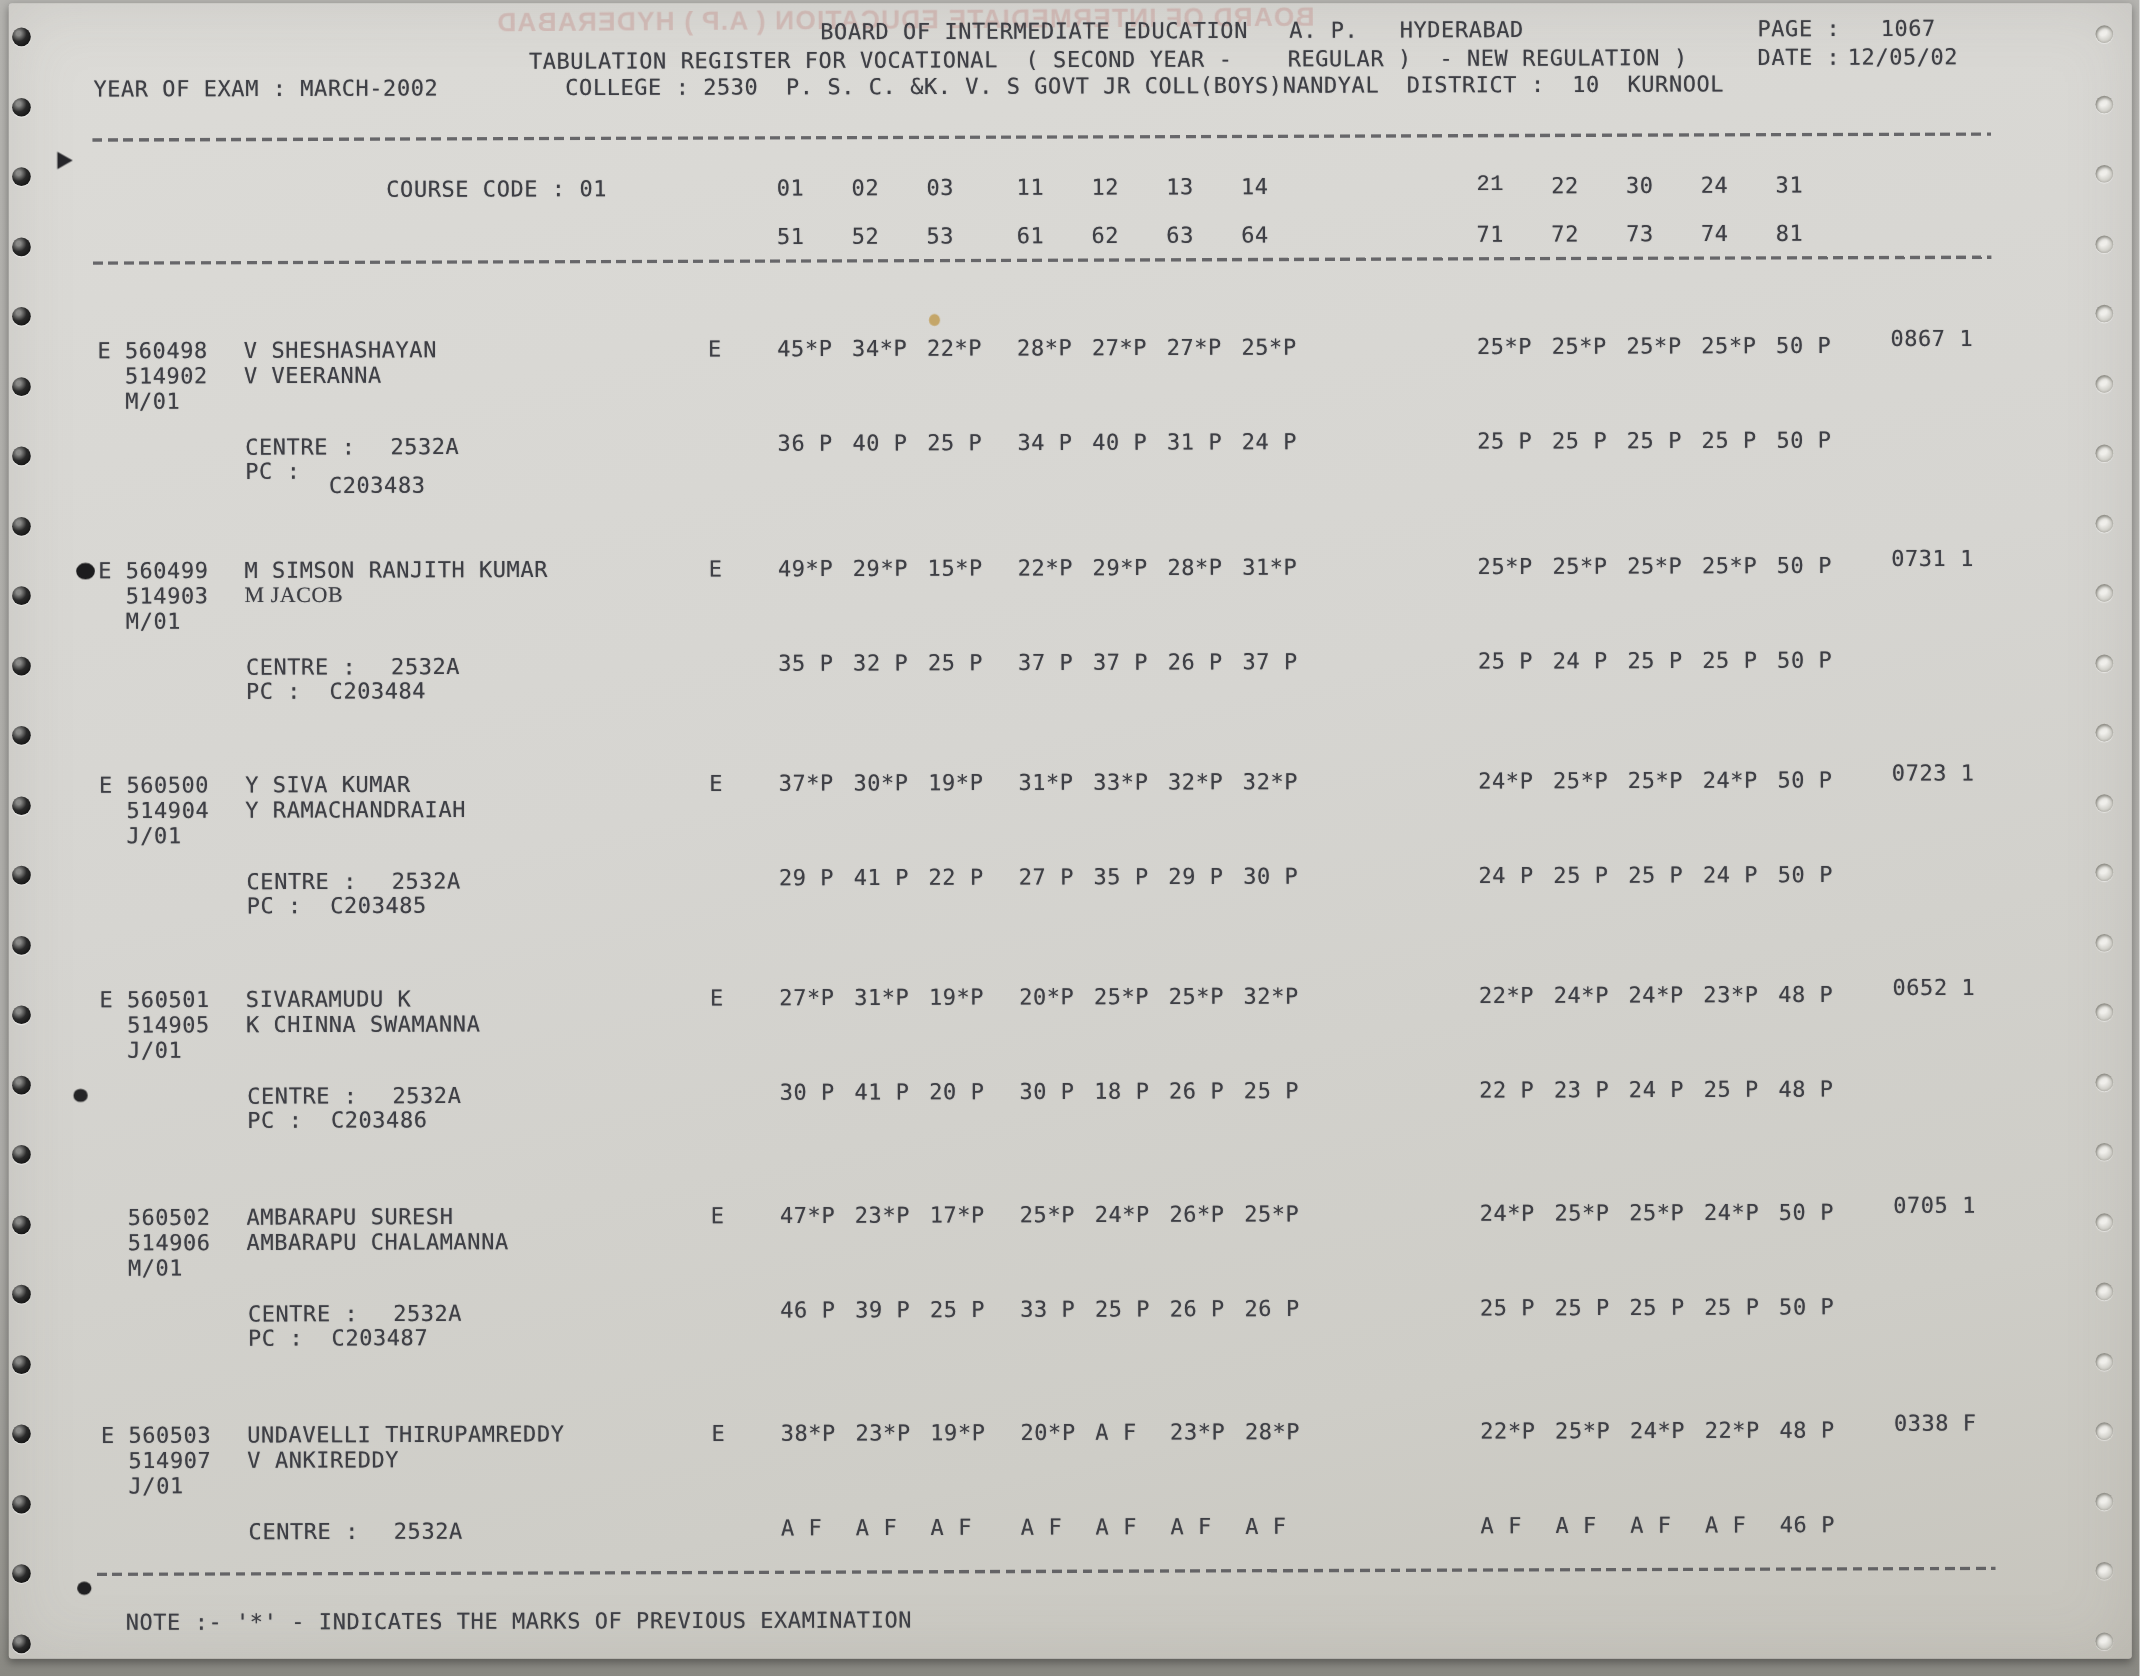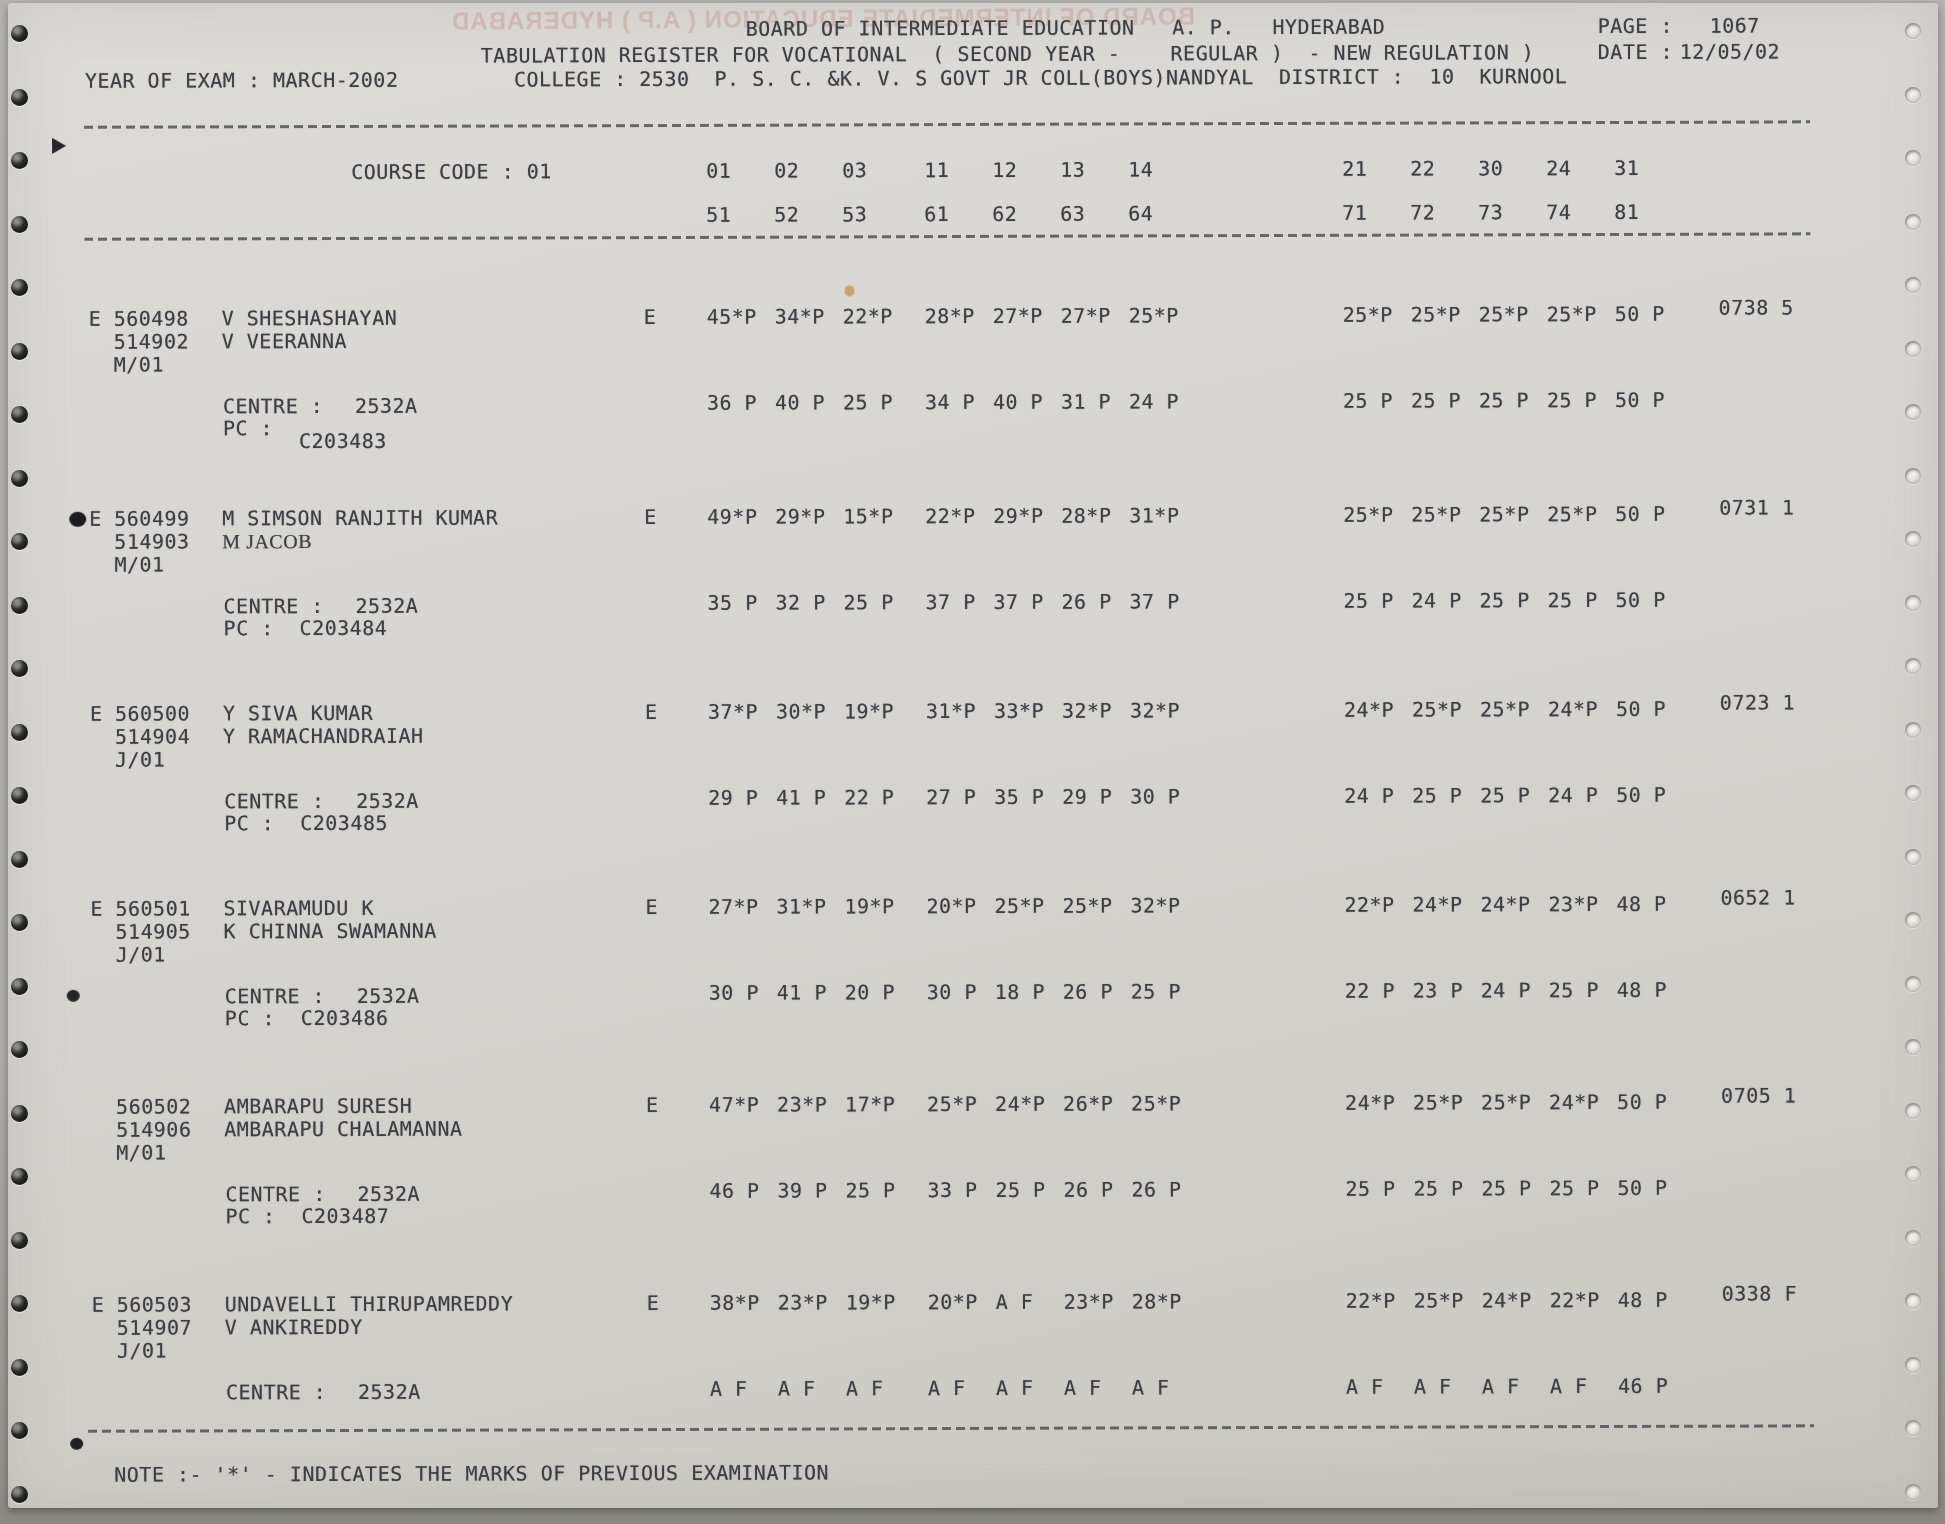--- a/index.html
+++ b/index.html
@@ -70,21 +70,21 @@
 
     <div class="t" style="left:345px;top:156px">COURSE CODE : 01</div>
     <div id="codes-row1">
         <div class="t" style="left: 700px; top: 156px;">01</div>
         <div class="t" style="left: 768px; top: 156px;">02</div>
         <div class="t" style="left: 836px; top: 156px;">03</div>
         <div class="t" style="left: 918px; top: 156px;">11</div>
         <div class="t" style="left: 986px; top: 156px;">12</div>
         <div class="t" style="left: 1054px; top: 156px;">13</div>
         <div class="t" style="left: 1122px; top: 156px;">14</div>
-        <div class="t" style="left: 1336px; top: 156px;">21</div>
+        <div class="t" style="left: 1336px; top: 156px; font-family: Liberation Mono, monospace;">21</div>
         <div class="t" style="left: 1404px; top: 156px;">22</div>
         <div class="t" style="left: 1472px; top: 156px;">30</div>
         <div class="t" style="left: 1540px; top: 156px;">24</div>
         <div class="t" style="left: 1608px; top: 156px;">31</div>
       </div>
     <div id="codes-row2">
         <div class="t" style="left: 700px; top: 200px;">51</div>
         <div class="t" style="left: 768px; top: 200px;">52</div>
         <div class="t" style="left: 836px; top: 200px;">53</div>
         <div class="t" style="left: 918px; top: 200px;">61</div>
@@ -111,21 +111,21 @@
           <div class="t" style="left: 836px; top: 302px;">22*P</div>
           <div class="t" style="left: 918px; top: 302px;">28*P</div>
           <div class="t" style="left: 986px; top: 302px;">27*P</div>
           <div class="t" style="left: 1054px; top: 302px;">27*P</div>
           <div class="t" style="left: 1122px; top: 302px;">25*P</div>
           <div class="t" style="left: 1336px; top: 302px;">25*P</div>
           <div class="t" style="left: 1404px; top: 302px;">25*P</div>
           <div class="t" style="left: 1472px; top: 302px;">25*P</div>
           <div class="t" style="left: 1540px; top: 302px;">25*P</div>
           <div class="t" style="left: 1608px; top: 302px;">50 P</div>
-          <div class="t" style="left: 1712px; top: 296px;">0738 5</div>
+          <div class="t" style="left: 1712px; top: 296px;">0867 1</div>
           <div class="t" style="left: 107px; top: 325px;">514902</div>
           <div class="t" style="left: 215px; top: 325px;">V VEERANNA</div>
           <div class="t" style="left: 107px; top: 348px;">M/01</div>
           <div class="t" style="left: 216px; top: 390px;">CENTRE :</div>
           <div class="t" style="left: 348px; top: 390px;">2532A</div>
           <div class="t" style="left: 700px; top: 388px;">36 P</div>
           <div class="t" style="left: 768px; top: 388px;">40 P</div>
           <div class="t" style="left: 836px; top: 388px;">25 P</div>
           <div class="t" style="left: 918px; top: 388px;">34 P</div>
           <div class="t" style="left: 986px; top: 388px;">40 P</div>

